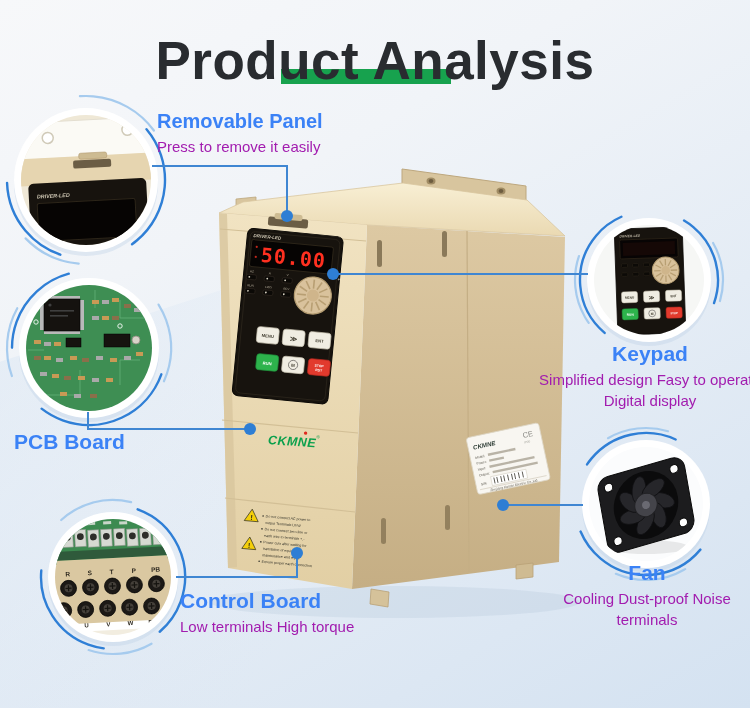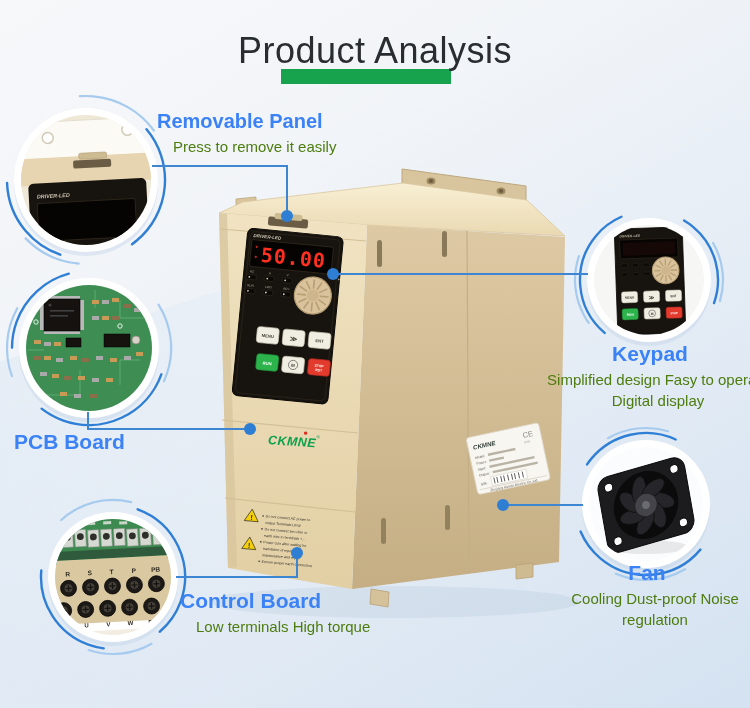--- a/index.html
+++ b/index.html
@@ -7,24 +7,24 @@
     width:750px;height:708px;position:relative;overflow:hidden;
     font-family:"Liberation Sans",sans-serif;
     background:linear-gradient(150deg,#f7f8fa 0%,#f1f4f8 30%,#e4ecf5 62%,#d4e2f1 100%);
   }
   .bg-sheen{position:absolute;left:-120px;top:300px;width:700px;height:500px;
     background:linear-gradient(135deg,rgba(214,228,243,.55),rgba(214,228,243,0) 60%);
     transform:rotate(-18deg);pointer-events:none;}
   svg{position:absolute;left:0;top:0;}
   .title-wrap{position:absolute;left:0;top:30px;width:750px;text-align:center;}
   .title-bar{position:absolute;left:281px;top:39px;width:170px;height:15px;background:#17a24e;}
-  h1.page-title{position:relative;margin:0;font-size:36px;font-weight:400;color:#292c30;letter-spacing:.5px;}
+  h1.page-title{position:relative;margin:0;font-size:53px;font-weight:700;color:#292c30;letter-spacing:.5px;}
   .callout-text{position:absolute;}
   .callout-text h2{margin:0;font-size:20px;font-weight:700;color:#3b82f6;}
-  .callout-text p{margin:3px 0 0 16px;font-size:15px;line-height:1.42;color:#4d7c0f;}
+  .callout-text p{margin:3px 0 0 0;font-size:15px;line-height:1.42;color:#a21caf;}
   .t-removable{left:157px;top:110px;}
   .t-pcb{left:14px;top:430px;text-align:center;}
   .t-pcb h2,.t-control h2,.t-keypad h2,.t-fan h2{font-size:21px;}
   .t-control{left:180px;top:589px;}
   .t-keypad{left:528px;top:342px;width:244px;text-align:center;}
   .t-fan{left:528px;top:561px;width:238px;text-align:center;}
 </style>
 </head>
 <body>
 
@@ -600,15 +600,15 @@
   <p>
     <span>Simplified design Fasy to operate</span><br>
     <span>Digital display</span>
   </p>
 </div>
 
 <div class="callout-text t-fan">
   <h2>Fan</h2>
   <p>
     <span>Cooling Dust-proof Noise</span><br>
-    <span>regulation</span>
+    <span>terminals</span>
   </p>
 </div>
 
 </body></html>

